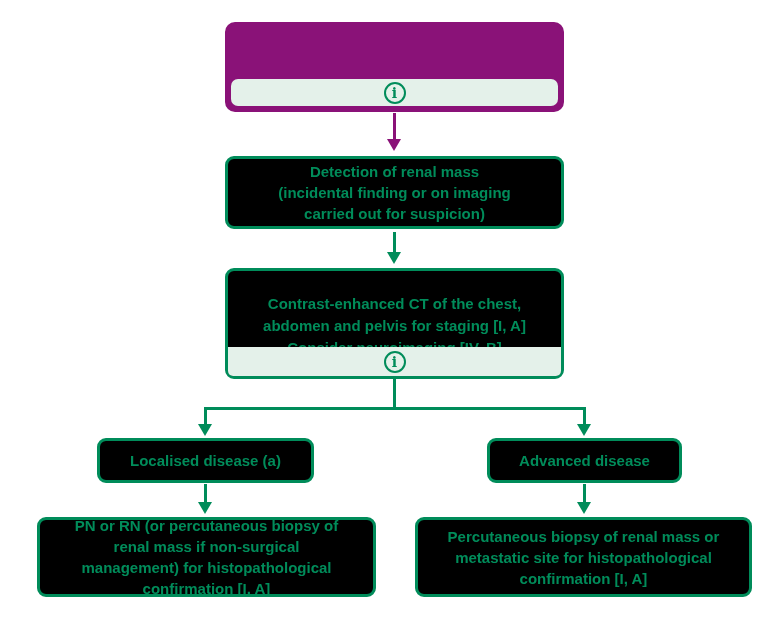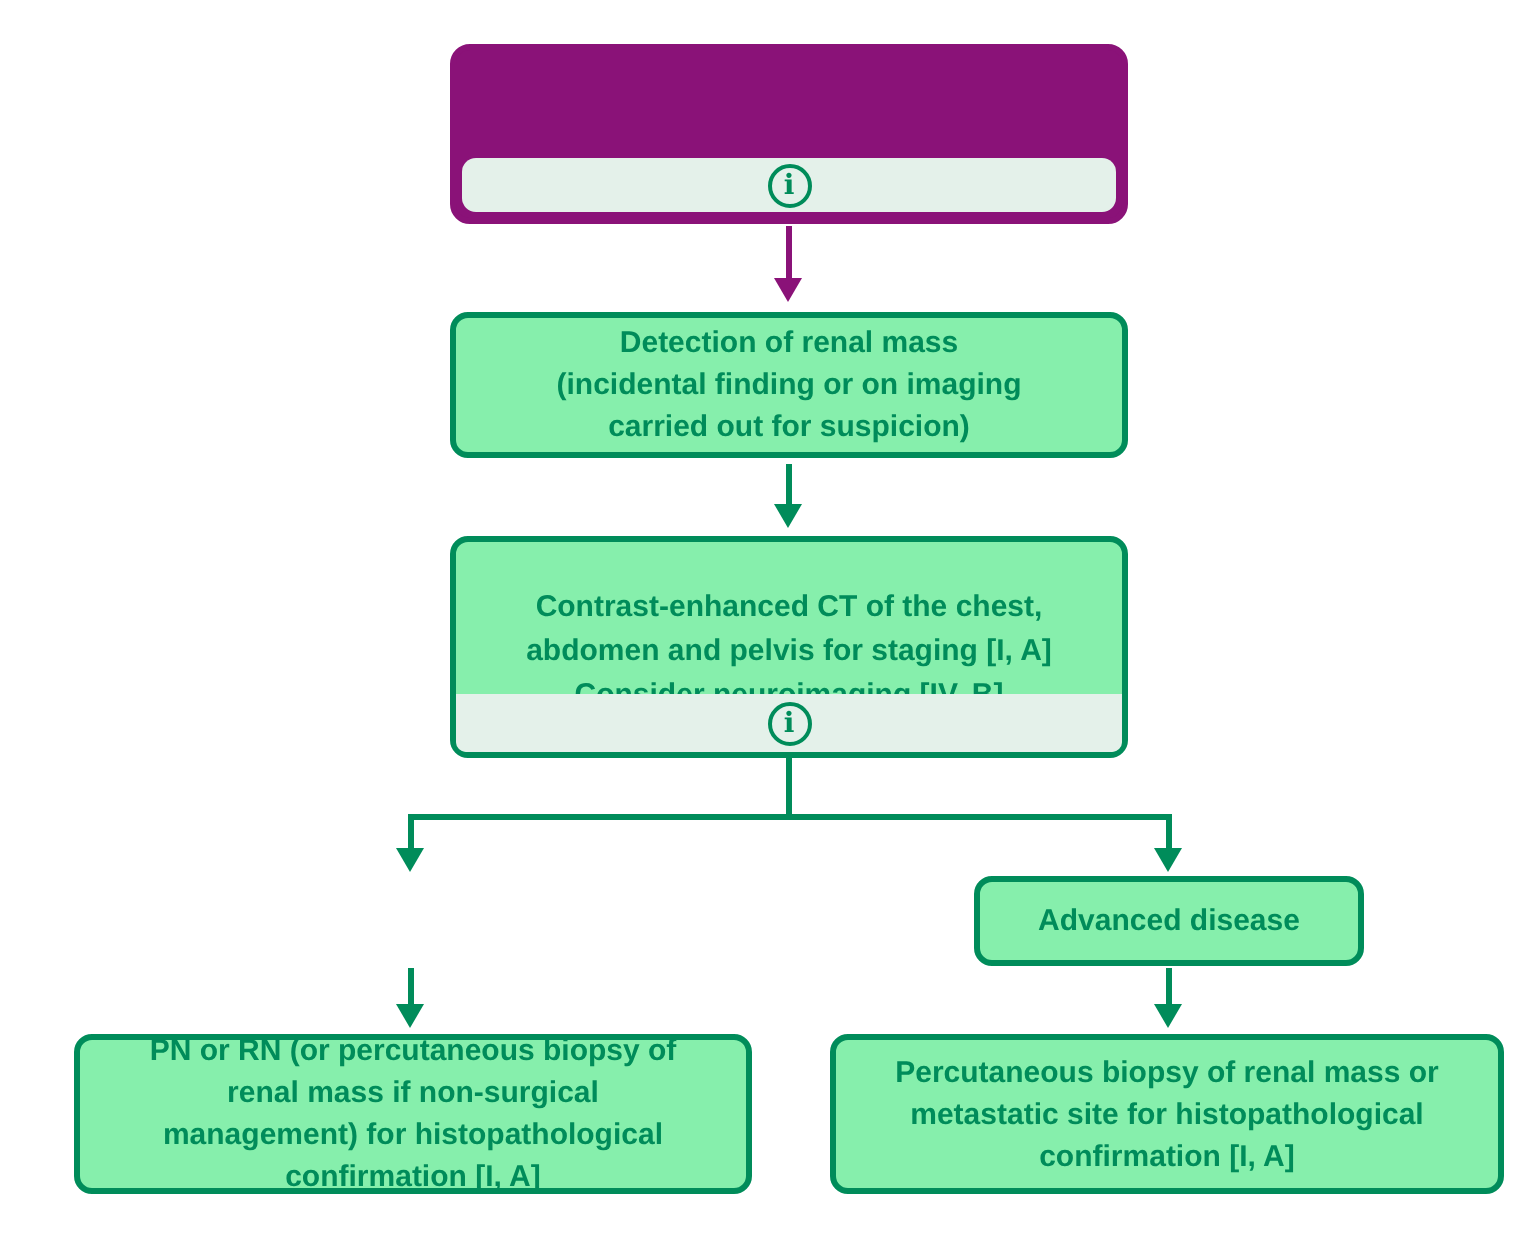--- a/index.html
+++ b/index.html
@@ -15,21 +15,21 @@
     width:765px;height:617px;
     background:#ffffff;
     overflow:hidden;
   }
   
   .node{
     position:absolute;
     box-sizing:border-box;
     border:3px solid var(--green);
     border-radius:9px;
-    background:#86efac;
+    background:#000000;
     display:flex;
     align-items:center;
     justify-content:center;
     text-align:center;
     color:var(--green);
     font-weight:bold;
     font-size:15px;
     line-height:21px;
     white-space:pre-line;
   }
@@ -134,20 +134,23 @@
     </div>
   </div>
 
   <div class="vline" style="left:393px;top:379px;height:31px;"></div>
   <div class="hline" style="left:204px;top:407px;width:382px;"></div>
   <div class="vline" style="left:204px;top:407px;height:18px;"></div>
   <div class="arrowhead" style="left:198px;top:424px;"></div>
   <div class="vline" style="left:583px;top:407px;height:18px;"></div>
   <div class="arrowhead" style="left:577px;top:424px;"></div>
 
+  <div class="node localised-node">
+    <span>Localised disease (a)</span>
+  </div>
   <div class="node advanced-node">
     <span>Advanced disease</span>
   </div>
 
   <div class="vline" style="left:204px;top:484px;height:19px;"></div>
   <div class="arrowhead" style="left:198px;top:502px;"></div>
   <div class="vline" style="left:583px;top:484px;height:19px;"></div>
   <div class="arrowhead" style="left:577px;top:502px;"></div>
 
   <div class="node pn-node">

